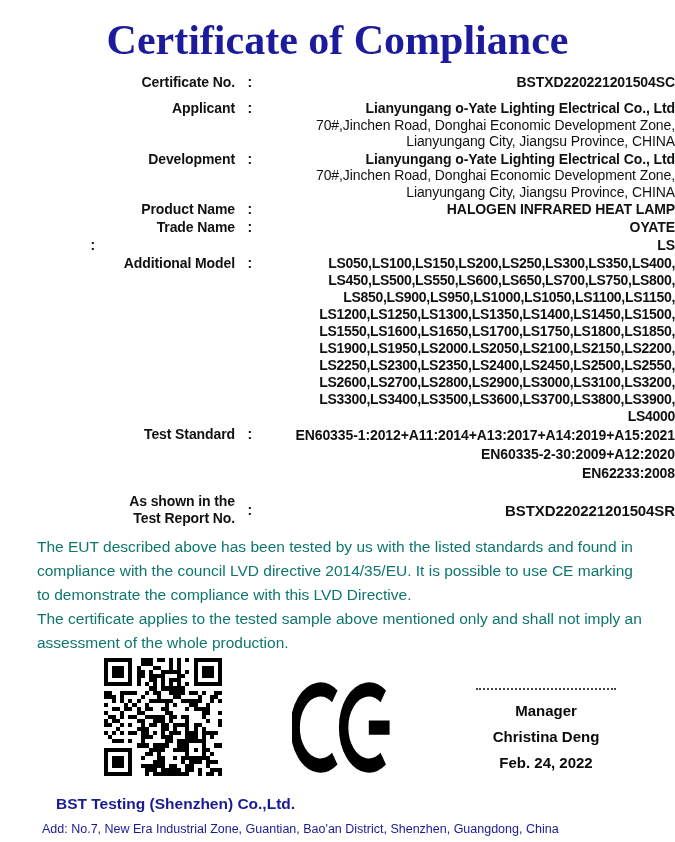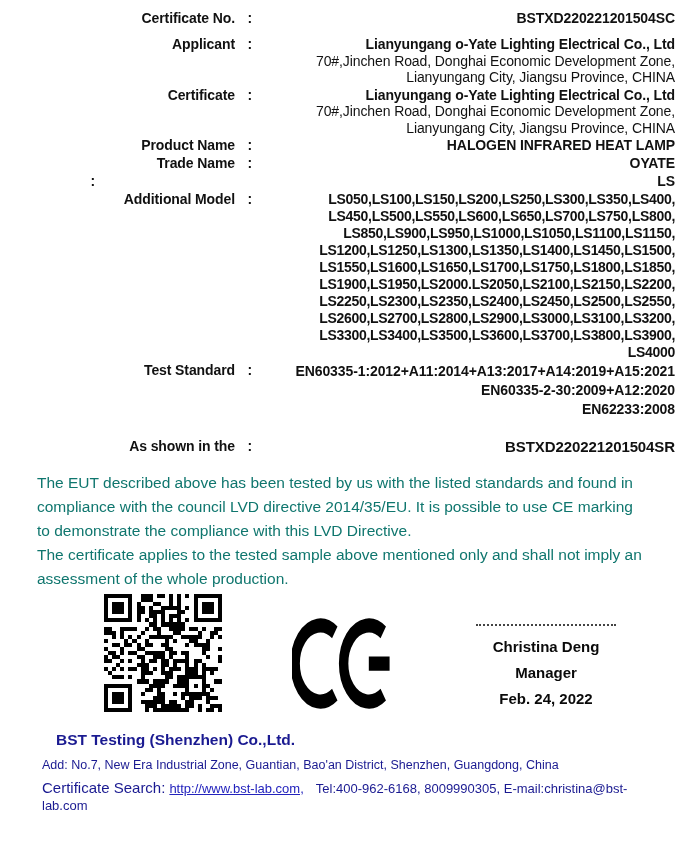--- a/index.html
+++ b/index.html
@@ -60,20 +60,21 @@
   .footer-address { margin-top:9px; font-size:12.5px; line-height:15px; }
   .footer-search { margin-top:6px; font-size:13px; line-height:17px; }
   .fs-label { font-size:15px; }
   .fs-link { color:#2323bd; text-decoration:underline; margin:0 12px 0 4px; }
 </style>
 </head>
 <body>
 
 <div class="page">
 
+  <h1 class="title">Certificate of Compliance</h1>
 
   <div class="fields">
       <div class="field-row" data-key="certificate-no">
     <div class="f-label">
           <div class="l-line">Certificate No.</div>
         </div>
     <div class="f-colon">:</div>
     <div class="f-value">
           <div class="v-line b">BSTXD220221201504SC</div>
         </div>
@@ -84,21 +85,21 @@
         </div>
     <div class="f-colon">:</div>
     <div class="f-value">
           <div class="v-line b">Lianyungang o-Yate Lighting Electrical Co., Ltd</div>
           <div class="v-line">70#,Jinchen Road, Donghai Economic Development Zone,</div>
           <div class="v-line">Lianyungang City, Jiangsu Province, CHINA</div>
         </div>
   </div>
       <div class="field-row" data-key="manufacturer">
     <div class="f-label">
-          <div class="l-line">Certificate</div>
+          <div class="l-line">Development</div>
         </div>
     <div class="f-colon">:</div>
     <div class="f-value">
           <div class="v-line b">Lianyungang o-Yate Lighting Electrical Co., Ltd</div>
           <div class="v-line">70#,Jinchen Road, Donghai Economic Development Zone,</div>
           <div class="v-line">Lianyungang City, Jiangsu Province, CHINA</div>
         </div>
   </div>
       <div class="field-row" data-key="product-name">
     <div class="f-label">
@@ -149,20 +150,21 @@
     <div class="f-colon">:</div>
     <div class="f-value">
           <div class="v-line b">EN60335-1:2012+A11:2014+A13:2017+A14:2019+A15:2021</div>
           <div class="v-line b">EN60335-2-30:2009+A12:2020</div>
           <div class="v-line b">EN62233:2008</div>
         </div>
   </div>
       <div class="field-row" data-key="as-shown-in-the">
     <div class="f-label">
           <div class="l-line">As shown in the</div>
+          <div class="l-line">Test Report No.</div>
         </div>
     <div class="f-colon">:</div>
     <div class="f-value">
           <div class="v-line b">BSTXD220221201504SR</div>
         </div>
   </div>
     </div>
 
   <div class="statement">
     <p>The EUT described above has been tested by us with the listed standards and found in compliance with the council LVD directive 2014/35/EU. It is possible to use CE marking to demonstrate the compliance with this LVD Directive.</p>
@@ -174,22 +176,22 @@
         <path d="M0 0h1v1h-1zM1 0h1v1h-1zM2 0h1v1h-1zM3 0h1v1h-1zM4 0h1v1h-1zM5 0h1v1h-1zM6 0h1v1h-1zM9 0h1v1h-1zM10 0h1v1h-1zM11 0h1v1h-1zM13 0h1v1h-1zM14 0h1v1h-1zM16 0h1v1h-1zM18 0h1v1h-1zM20 0h1v1h-1zM22 0h1v1h-1zM23 0h1v1h-1zM24 0h1v1h-1zM25 0h1v1h-1zM26 0h1v1h-1zM27 0h1v1h-1zM28 0h1v1h-1zM0 1h1v1h-1zM6 1h1v1h-1zM9 1h1v1h-1zM10 1h1v1h-1zM11 1h1v1h-1zM16 1h1v1h-1zM18 1h1v1h-1zM22 1h1v1h-1zM28 1h1v1h-1zM0 2h1v1h-1zM2 2h1v1h-1zM3 2h1v1h-1zM4 2h1v1h-1zM6 2h1v1h-1zM8 2h1v1h-1zM12 2h1v1h-1zM13 2h1v1h-1zM16 2h1v1h-1zM18 2h1v1h-1zM22 2h1v1h-1zM24 2h1v1h-1zM25 2h1v1h-1zM26 2h1v1h-1zM28 2h1v1h-1zM0 3h1v1h-1zM2 3h1v1h-1zM3 3h1v1h-1zM4 3h1v1h-1zM6 3h1v1h-1zM8 3h1v1h-1zM9 3h1v1h-1zM11 3h1v1h-1zM14 3h1v1h-1zM15 3h1v1h-1zM16 3h1v1h-1zM17 3h1v1h-1zM18 3h1v1h-1zM20 3h1v1h-1zM22 3h1v1h-1zM24 3h1v1h-1zM25 3h1v1h-1zM26 3h1v1h-1zM28 3h1v1h-1zM0 4h1v1h-1zM2 4h1v1h-1zM3 4h1v1h-1zM4 4h1v1h-1zM6 4h1v1h-1zM8 4h1v1h-1zM9 4h1v1h-1zM11 4h1v1h-1zM12 4h1v1h-1zM13 4h1v1h-1zM14 4h1v1h-1zM18 4h1v1h-1zM19 4h1v1h-1zM22 4h1v1h-1zM24 4h1v1h-1zM25 4h1v1h-1zM26 4h1v1h-1zM28 4h1v1h-1zM0 5h1v1h-1zM6 5h1v1h-1zM8 5h1v1h-1zM11 5h1v1h-1zM12 5h1v1h-1zM14 5h1v1h-1zM16 5h1v1h-1zM17 5h1v1h-1zM18 5h1v1h-1zM22 5h1v1h-1zM28 5h1v1h-1zM0 6h1v1h-1zM1 6h1v1h-1zM2 6h1v1h-1zM3 6h1v1h-1zM4 6h1v1h-1zM5 6h1v1h-1zM6 6h1v1h-1zM8 6h1v1h-1zM10 6h1v1h-1zM12 6h1v1h-1zM14 6h1v1h-1zM16 6h1v1h-1zM18 6h1v1h-1zM20 6h1v1h-1zM22 6h1v1h-1zM23 6h1v1h-1zM24 6h1v1h-1zM25 6h1v1h-1zM26 6h1v1h-1zM27 6h1v1h-1zM28 6h1v1h-1zM11 7h1v1h-1zM12 7h1v1h-1zM14 7h1v1h-1zM15 7h1v1h-1zM16 7h1v1h-1zM17 7h1v1h-1zM18 7h1v1h-1zM19 7h1v1h-1zM0 8h1v1h-1zM1 8h1v1h-1zM4 8h1v1h-1zM5 8h1v1h-1zM6 8h1v1h-1zM7 8h1v1h-1zM10 8h1v1h-1zM12 8h1v1h-1zM13 8h1v1h-1zM16 8h1v1h-1zM17 8h1v1h-1zM18 8h1v1h-1zM19 8h1v1h-1zM21 8h1v1h-1zM22 8h1v1h-1zM24 8h1v1h-1zM27 8h1v1h-1zM28 8h1v1h-1zM0 9h1v1h-1zM1 9h1v1h-1zM2 9h1v1h-1zM4 9h1v1h-1zM9 9h1v1h-1zM13 9h1v1h-1zM17 9h1v1h-1zM18 9h1v1h-1zM23 9h1v1h-1zM26 9h1v1h-1zM27 9h1v1h-1zM2 10h1v1h-1zM4 10h1v1h-1zM6 10h1v1h-1zM8 10h1v1h-1zM11 10h1v1h-1zM12 10h1v1h-1zM13 10h1v1h-1zM14 10h1v1h-1zM15 10h1v1h-1zM16 10h1v1h-1zM19 10h1v1h-1zM20 10h1v1h-1zM21 10h1v1h-1zM22 10h1v1h-1zM23 10h1v1h-1zM26 10h1v1h-1zM28 10h1v1h-1zM0 11h1v1h-1zM5 11h1v1h-1zM7 11h1v1h-1zM10 11h1v1h-1zM15 11h1v1h-1zM17 11h1v1h-1zM21 11h1v1h-1zM22 11h1v1h-1zM25 11h1v1h-1zM2 12h1v1h-1zM3 12h1v1h-1zM5 12h1v1h-1zM6 12h1v1h-1zM8 12h1v1h-1zM10 12h1v1h-1zM11 12h1v1h-1zM14 12h1v1h-1zM15 12h1v1h-1zM20 12h1v1h-1zM22 12h1v1h-1zM23 12h1v1h-1zM24 12h1v1h-1zM25 12h1v1h-1zM0 13h1v1h-1zM4 13h1v1h-1zM8 13h1v1h-1zM9 13h1v1h-1zM15 13h1v1h-1zM16 13h1v1h-1zM24 13h1v1h-1zM25 13h1v1h-1zM28 13h1v1h-1zM1 14h1v1h-1zM2 14h1v1h-1zM4 14h1v1h-1zM6 14h1v1h-1zM7 14h1v1h-1zM10 14h1v1h-1zM11 14h1v1h-1zM12 14h1v1h-1zM13 14h1v1h-1zM14 14h1v1h-1zM16 14h1v1h-1zM17 14h1v1h-1zM19 14h1v1h-1zM20 14h1v1h-1zM24 14h1v1h-1zM0 15h1v1h-1zM2 15h1v1h-1zM3 15h1v1h-1zM8 15h1v1h-1zM9 15h1v1h-1zM12 15h1v1h-1zM13 15h1v1h-1zM14 15h1v1h-1zM16 15h1v1h-1zM20 15h1v1h-1zM25 15h1v1h-1zM28 15h1v1h-1zM0 16h1v1h-1zM1 16h1v1h-1zM4 16h1v1h-1zM6 16h1v1h-1zM9 16h1v1h-1zM11 16h1v1h-1zM12 16h1v1h-1zM14 16h1v1h-1zM15 16h1v1h-1zM17 16h1v1h-1zM18 16h1v1h-1zM19 16h1v1h-1zM20 16h1v1h-1zM22 16h1v1h-1zM23 16h1v1h-1zM28 16h1v1h-1zM3 17h1v1h-1zM8 17h1v1h-1zM9 17h1v1h-1zM10 17h1v1h-1zM14 17h1v1h-1zM15 17h1v1h-1zM17 17h1v1h-1zM20 17h1v1h-1zM22 17h1v1h-1zM24 17h1v1h-1zM0 18h1v1h-1zM2 18h1v1h-1zM4 18h1v1h-1zM6 18h1v1h-1zM7 18h1v1h-1zM9 18h1v1h-1zM10 18h1v1h-1zM12 18h1v1h-1zM14 18h1v1h-1zM16 18h1v1h-1zM17 18h1v1h-1zM18 18h1v1h-1zM20 18h1v1h-1zM21 18h1v1h-1zM22 18h1v1h-1zM24 18h1v1h-1zM25 18h1v1h-1zM26 18h1v1h-1zM27 18h1v1h-1zM1 19h1v1h-1zM9 19h1v1h-1zM10 19h1v1h-1zM11 19h1v1h-1zM14 19h1v1h-1zM15 19h1v1h-1zM16 19h1v1h-1zM20 19h1v1h-1zM21 19h1v1h-1zM22 19h1v1h-1zM24 19h1v1h-1zM26 19h1v1h-1zM2 20h1v1h-1zM3 20h1v1h-1zM4 20h1v1h-1zM6 20h1v1h-1zM9 20h1v1h-1zM15 20h1v1h-1zM16 20h1v1h-1zM18 20h1v1h-1zM19 20h1v1h-1zM20 20h1v1h-1zM21 20h1v1h-1zM22 20h1v1h-1zM23 20h1v1h-1zM24 20h1v1h-1zM8 21h1v1h-1zM9 21h1v1h-1zM10 21h1v1h-1zM12 21h1v1h-1zM13 21h1v1h-1zM14 21h1v1h-1zM15 21h1v1h-1zM18 21h1v1h-1zM19 21h1v1h-1zM20 21h1v1h-1zM24 21h1v1h-1zM27 21h1v1h-1zM28 21h1v1h-1zM0 22h1v1h-1zM1 22h1v1h-1zM2 22h1v1h-1zM3 22h1v1h-1zM4 22h1v1h-1zM5 22h1v1h-1zM6 22h1v1h-1zM11 22h1v1h-1zM12 22h1v1h-1zM13 22h1v1h-1zM14 22h1v1h-1zM17 22h1v1h-1zM18 22h1v1h-1zM19 22h1v1h-1zM20 22h1v1h-1zM22 22h1v1h-1zM24 22h1v1h-1zM25 22h1v1h-1zM0 23h1v1h-1zM6 23h1v1h-1zM10 23h1v1h-1zM11 23h1v1h-1zM13 23h1v1h-1zM20 23h1v1h-1zM24 23h1v1h-1zM26 23h1v1h-1zM0 24h1v1h-1zM2 24h1v1h-1zM3 24h1v1h-1zM4 24h1v1h-1zM6 24h1v1h-1zM9 24h1v1h-1zM13 24h1v1h-1zM14 24h1v1h-1zM17 24h1v1h-1zM19 24h1v1h-1zM20 24h1v1h-1zM21 24h1v1h-1zM22 24h1v1h-1zM23 24h1v1h-1zM24 24h1v1h-1zM25 24h1v1h-1zM0 25h1v1h-1zM2 25h1v1h-1zM3 25h1v1h-1zM4 25h1v1h-1zM6 25h1v1h-1zM12 25h1v1h-1zM13 25h1v1h-1zM14 25h1v1h-1zM19 25h1v1h-1zM21 25h1v1h-1zM22 25h1v1h-1zM23 25h1v1h-1zM25 25h1v1h-1zM26 25h1v1h-1zM27 25h1v1h-1zM0 26h1v1h-1zM2 26h1v1h-1zM3 26h1v1h-1zM4 26h1v1h-1zM6 26h1v1h-1zM9 26h1v1h-1zM10 26h1v1h-1zM11 26h1v1h-1zM12 26h1v1h-1zM13 26h1v1h-1zM14 26h1v1h-1zM16 26h1v1h-1zM17 26h1v1h-1zM20 26h1v1h-1zM21 26h1v1h-1zM25 26h1v1h-1zM0 27h1v1h-1zM6 27h1v1h-1zM10 27h1v1h-1zM11 27h1v1h-1zM12 27h1v1h-1zM14 27h1v1h-1zM15 27h1v1h-1zM16 27h1v1h-1zM17 27h1v1h-1zM18 27h1v1h-1zM20 27h1v1h-1zM21 27h1v1h-1zM23 27h1v1h-1zM26 27h1v1h-1zM27 27h1v1h-1zM28 27h1v1h-1zM0 28h1v1h-1zM1 28h1v1h-1zM2 28h1v1h-1zM3 28h1v1h-1zM4 28h1v1h-1zM5 28h1v1h-1zM6 28h1v1h-1zM10 28h1v1h-1zM12 28h1v1h-1zM13 28h1v1h-1zM14 28h1v1h-1zM15 28h1v1h-1zM16 28h1v1h-1zM17 28h1v1h-1zM18 28h1v1h-1zM19 28h1v1h-1zM20 28h1v1h-1zM23 28h1v1h-1zM25 28h1v1h-1zM26 28h1v1h-1zM28 28h1v1h-1z" fill="#000"></path>
       </svg>
 
     <svg class="ce" viewBox="0 0 162 100" preserveAspectRatio="none">
       <path d="M 67.94 17.23 A 40 40 0 1 0 67.94 82.77" fill="none" stroke="#000" stroke-width="15"></path>
       <path d="M 144.94 17.23 A 40 40 0 1 0 144.94 82.77 M 122 50 H 155" fill="none" stroke="#000" stroke-width="15"></path>
     </svg>
 
     <div class="signature">
       <div class="sig-line"></div>
+      <div class="sig-text">Manager</div>
       <div class="sig-text">Christina Deng</div>
-      <div class="sig-text">Manager</div>
       <div class="sig-text">Feb. 24, 2022</div>
     </div>
   </div>
 
   <div class="footer">
     <div class="footer-company">BST Testing (Shenzhen) Co.,Ltd.</div>
     <div class="footer-address">Add: No.7, New Era Industrial Zone, Guantian, Bao'an District, Shenzhen, Guangdong, China</div>
     <div class="footer-search">
       <span class="fs-label">Certificate Search:</span><a class="fs-link" href="#">http://www.bst-lab.com,</a><span class="fs-contact">Tel:400-962-6168, 8009990305, E-mail:christina@bst-lab.com</span>
     </div>

